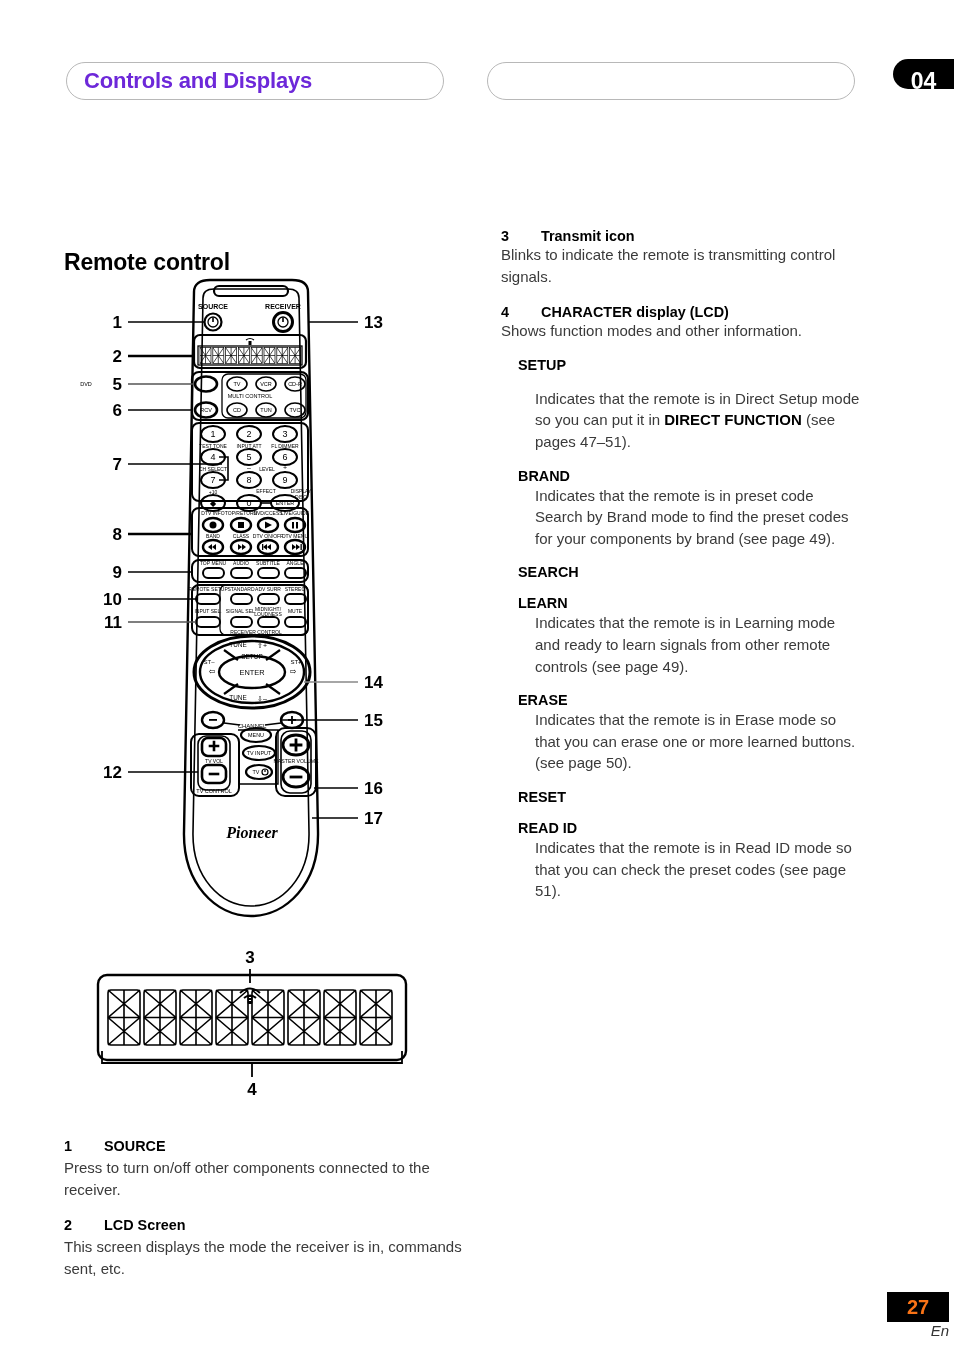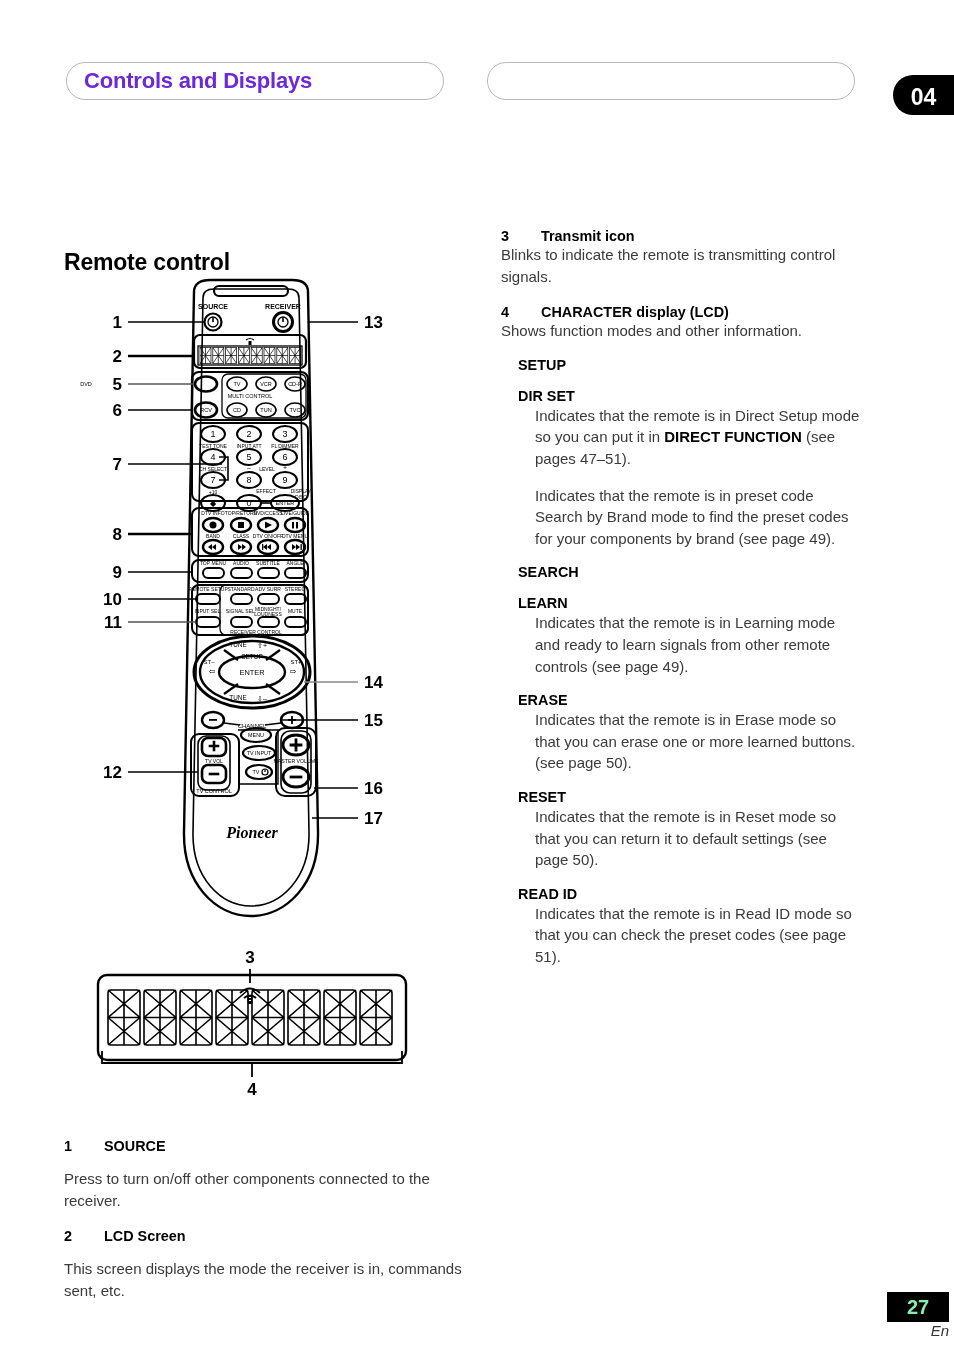--- a/index.html
+++ b/index.html
@@ -38,29 +38,28 @@
     position: absolute;
     left: 84px; top: 6px;
     font-size: 22px;
     font-weight: bold;
     letter-spacing: -0.2px;
     color: #6d28d9;
   }
   .chapter-tab {
     position: absolute;
     left: 893px; top: -3px;
-    width: 61px; height: 40px;
+    width: 61px; height: 30px;
     background: #000;
     border-radius: 22px 0 0 22px;
     color: #fff;
     font-size: 23px;
     font-weight: bold;
     text-align: center;
     line-height: 44px;
-    margin-top: 16px;
   }
 
   
   .col-left {
     position: absolute;
     left: 64px; top: 222px;
     width: 400px;
     margin-top: 27px;
   }
   .col-right {
@@ -81,21 +80,21 @@
   .num-head {
     font-size: 14.4px;
     font-weight: bold;
     display: flex;
   }
   .num-head .n { width: 40px; flex: none; }
   .num-body {
     font-size: 15px;
     line-height: 1.44;
     color: #3a3a3a;
-    margin-top: 14px;
+    margin-top: 3px;
   }
 
   
   .mode-block { margin-top: 15px; padding-left: 17px; }
   .mode-title {
     font-size: 14.4px;
     font-weight: bold;
     color: #000;
   }
   .mode-body {
@@ -119,21 +118,21 @@
     line-height: 1.44;
     color: #3a3a3a;
   }
 
   
   .page-box {
     position: absolute;
     left: 887px; top: 1292px;
     width: 62px; height: 30px;
     background: #000;
-    color: #86efac;
+    color: #f97316;
     font-size: 20px;
     font-weight: bold;
     text-align: center;
     line-height: 30px;
   }
   .page-lang {
     position: absolute;
     left: 887px; top: 1322px;
     width: 62px;
     text-align: right;
@@ -657,45 +656,44 @@
       <span>CHARACTER display (LCD)</span>
     </div>
     <div class="rt-body">Shows function modes and other information.</div>
   </div>
 
   <div class="mode-block">
     <div class="mode-title">SETUP</div>
   </div>
 
   <div class="mode-block">
-    <div class="mode-title">DIR SET</div>
     <div class="mode-body"><span>Indicates that the remote is in Direct Setup mode so you can put it in </span><b>DIRECT FUNCTION</b><span> (see pages 47–51).</span></div>
   </div>
 
   <div class="mode-block">
+    <div class="mode-title">BRAND</div>
     <div class="mode-body">Indicates that the remote is in preset code Search by Brand mode to find the preset codes for your components by brand (see page 49).</div>
   </div>
 
   <div class="mode-block">
     <div class="mode-title">SEARCH</div>
   </div>
 
   <div class="mode-block">
     <div class="mode-title">LEARN</div>
     <div class="mode-body">Indicates that the remote is in Learning mode and ready to learn signals from other remote controls (see page 49).</div>
   </div>
 
   <div class="mode-block">
     <div class="mode-title">ERASE</div>
     <div class="mode-body">Indicates that the remote is in Erase mode so that you can erase one or more learned buttons. (see page 50).</div>
   </div>
 
   <div class="mode-block">
     <div class="mode-title">RESET</div>
-    <div class="mode-body">Indicates that the remote is in Reset mode so that you can return it to default settings (see page 50).</div>
   </div>
 
   <div class="mode-block">
     <div class="mode-title">READ ID</div>
     <div class="mode-body">Indicates that the remote is in Read ID mode so that you can check the preset codes (see page 51).</div>
   </div>
 </div>
 
 <div class="page-box">27</div>
 <div class="page-lang">En</div>

